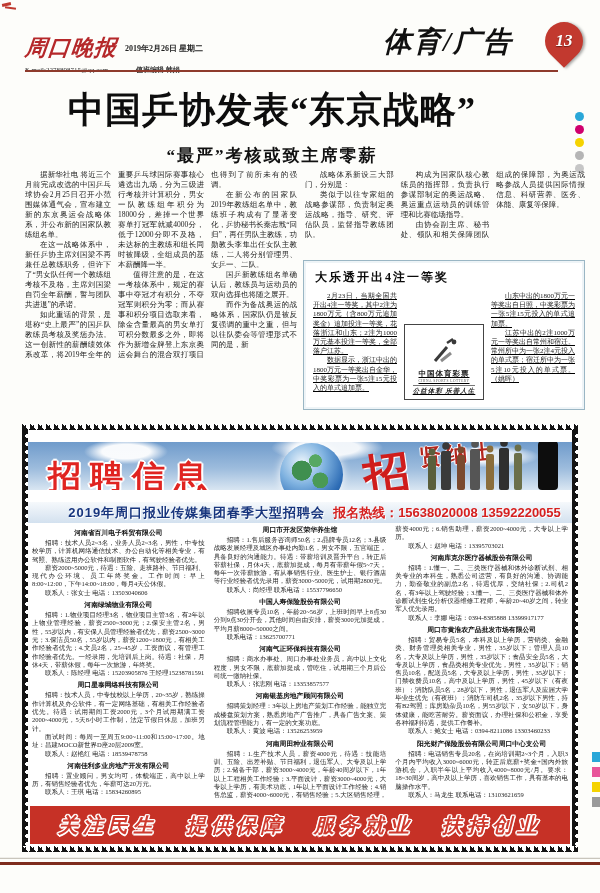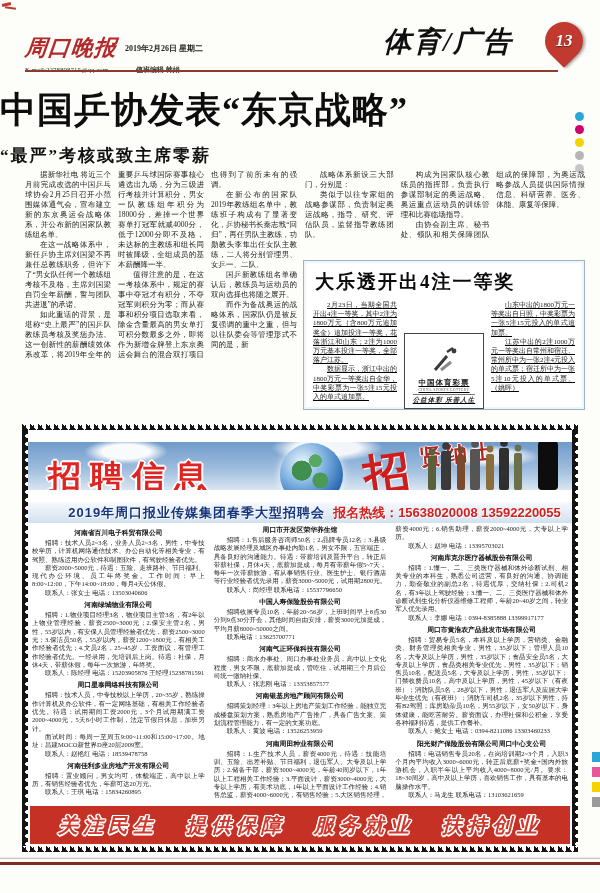--- a/index.html
+++ b/index.html
@@ -23,33 +23,33 @@
   .pin { position:absolute; right:17px; top:22px; width:38px; height:38px; background:#c2392f; border-radius:50% 50% 50% 0; transform:rotate(-45deg); box-shadow:1px 2px 3px rgba(0,0,0,.35); }
   .pin .pin-num { transform:rotate(45deg); width:100%; height:100%; display:flex; align-items:center; justify-content:center; color:#fff; font:italic bold 17px "Liberation Serif", serif; text-shadow:0 1px 1px #6d1c15; }
 
   
   .reg-dots { position:absolute; right:16px; top:112px; display:flex; flex-direction:column; gap:4px; }
   .reg-dots .dot { width:9px; height:9px; border-radius:50%; }
   .reg-squares { position:absolute; right:0; top:752px; display:flex; flex-direction:column; gap:5px; }
   .reg-squares .sq { width:8px; height:10px; }
 
   
-  .headline-wrap { position:absolute; top:86px; left:0; width:544px; }
+  .headline-wrap { position:absolute; top:86px; left:0; width:544px; text-align:center; }
   .headline { font-size:36px; font-weight:bold; color:#0d0d0d; letter-spacing:1px; }
   .subheadline { font-size:17px; font-weight:bold; color:#111; margin-top:9px; letter-spacing:2px; }
 
   
   .article-body { position:absolute; top:170px; left:25px; width:560px; height:240px; }
   .article-left { position:absolute; left:0; top:0; width:272px; height:240px; column-count:3; column-gap:7px; overflow:hidden; }
   .article-right-top { position:absolute; left:280px; top:0; width:280px; height:84px; column-count:3; column-gap:7px; overflow:hidden; }
   .art-p { font-size:7.5px; line-height:10px; text-align:justify; text-indent:2em; color:#1c1c1c; }
 
   
   .lottery-box { position:absolute; left:278px; top:90px; width:282px; height:150px; background:#fff; border:1px solid #9ab6c4; box-shadow:inset 0 0 0 2px #eef4f7; padding:7px 9px 5px; }
-  .lottery-title { font-size:19px; font-weight:bold; color:#0b0b0b; letter-spacing:2px; margin:1px 0 6px 2px; }
+  .lottery-title { font-size:12px; font-weight:bold; color:#0b0b0b; letter-spacing:2px; margin:1px 0 6px 2px; }
   .lottery-cols { display:grid; grid-template-columns:1fr 80px 1fr; gap:7px; height:108px; overflow:hidden;text-decoration:underline; }
   .lot-p { font-size:7px; line-height:9.2px; text-align:justify; text-indent:2em; color:#1c1c1c; }
   .lottery-logo { align-self:end; border:1px solid #444; height:76px; display:flex; flex-direction:column; align-items:center; justify-content:flex-end; padding:3px 2px; background:#fff; }
   .logo-mark { width:34px; height:30px; margin-bottom:2px; }
   .logo-cn { font-size:7.5px; font-weight:bold; color:#222; letter-spacing:1px; }
   .logo-en { font-size:3.5px; color:#555; letter-spacing:.5px; }
   .logo-slogan { font-size:6.5px; font-style:italic; font-weight:bold; color:#222; border-top:1px solid #777; margin-top:2px; padding-top:1px; letter-spacing:1px; }
 
   
   .ad-box { position:absolute; top:424px; left:22px; width:556px; height:428px; display:flex; flex-direction:column; background:#fff; }

